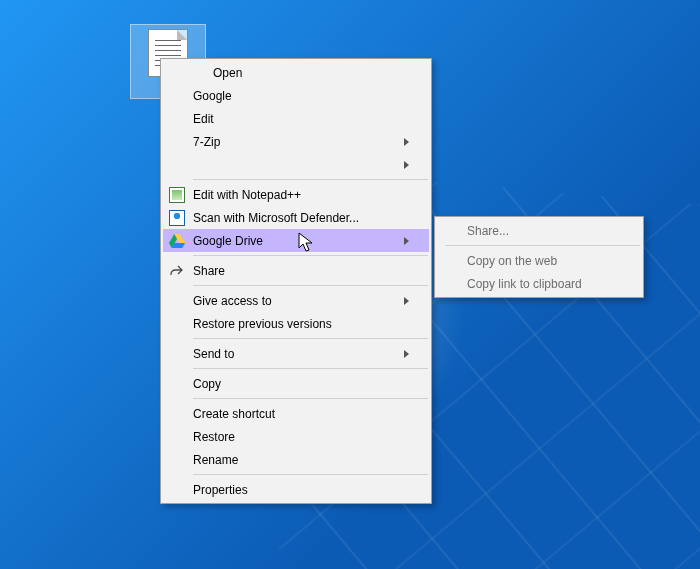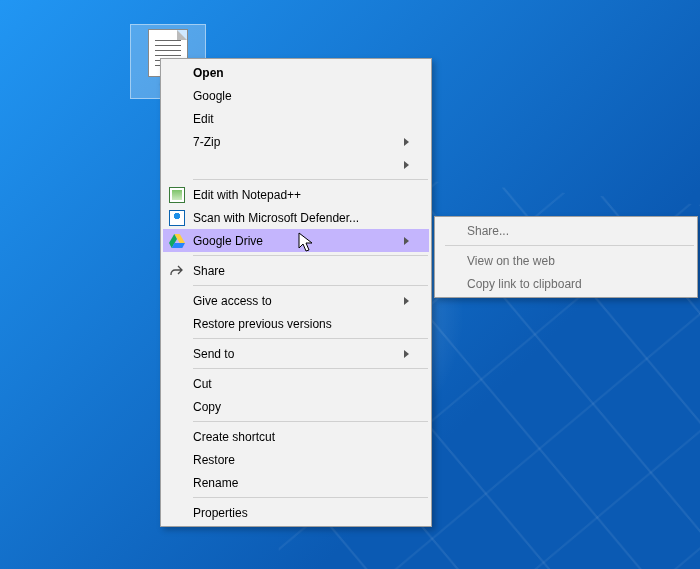--- a/index.html
+++ b/index.html
@@ -69,32 +69,32 @@
 
   
   .context-menu {
     position: absolute;
     background: #f2f2f2;
     border: 1px solid #a0a0a0;
     box-shadow: 3px 3px 6px rgba(0,0,0,0.25);
     padding: 2px;
   }
   .main-menu { left: 160px; top: 58px; width: 272px; }
-  .sub-menu  { left: 434px; top: 216px; width: 264px; color:#6d6d6d; }
+  .sub-menu  { left: 434px; top: 216px; width: 210px; color:#6d6d6d; }
 
   .menu-item {
     display: flex;
     align-items: center;
     height: 23px;
     padding: 0 20px 0 30px;
     position: relative;
     white-space: nowrap;
   }
   .menu-item .txt { flex: 1; }
-  .menu-item.bold .txt { font-weight: 700; }
+  .menu-item.bold .txt { font-weight: 400; margin-left: 20px; }
   .menu-item.hl { background: #c4b5fd; }
   .menu-sep {
     height: 1px;
     background: #d0d0d0;
     margin: 3px 1px 3px 30px;
   }
   .chevron {
     margin-left: auto;
     width: 0; height: 0;
     border-top: 4px solid transparent;
@@ -199,23 +199,20 @@
   <div class="menu-sep"></div>
 
   <div class="menu-item">
     <span class="txt">Send to</span>
     <span class="chevron"></span>
   </div>
 
   <div class="menu-sep"></div>
 
   <div class="menu-item">
-    <span class="txt">Cut</span>
-  </div>
-  <div class="menu-item">
     <span class="txt">Copy</span>
   </div>
 
   <div class="menu-sep"></div>
 
   <div class="menu-item">
     <span class="txt">Create shortcut</span>
   </div>
   <div class="menu-item">
     <span class="txt">Restore</span>
@@ -230,21 +227,21 @@
     <span class="txt">Properties</span>
   </div>
 </div>
 
 <div class="context-menu sub-menu">
   <div class="menu-item">
     <span class="txt">Share...</span>
   </div>
   <div class="menu-sep" style="margin-left:8px"></div>
   <div class="menu-item">
-    <span class="txt">View on the web</span>
+    <span class="txt">Copy on the web</span>
   </div>
   <div class="menu-item">
     <span class="txt">Copy link to clipboard</span>
   </div>
 </div>
 
 <svg class="cursor" width="18" height="22" viewBox="0 0 18 22">
   <polygon points="1,1 1,16 5,12 8,19 11,18 8,11 14,11" fill="#fff" stroke="#000" stroke-width="1"></polygon>
 </svg>
 

